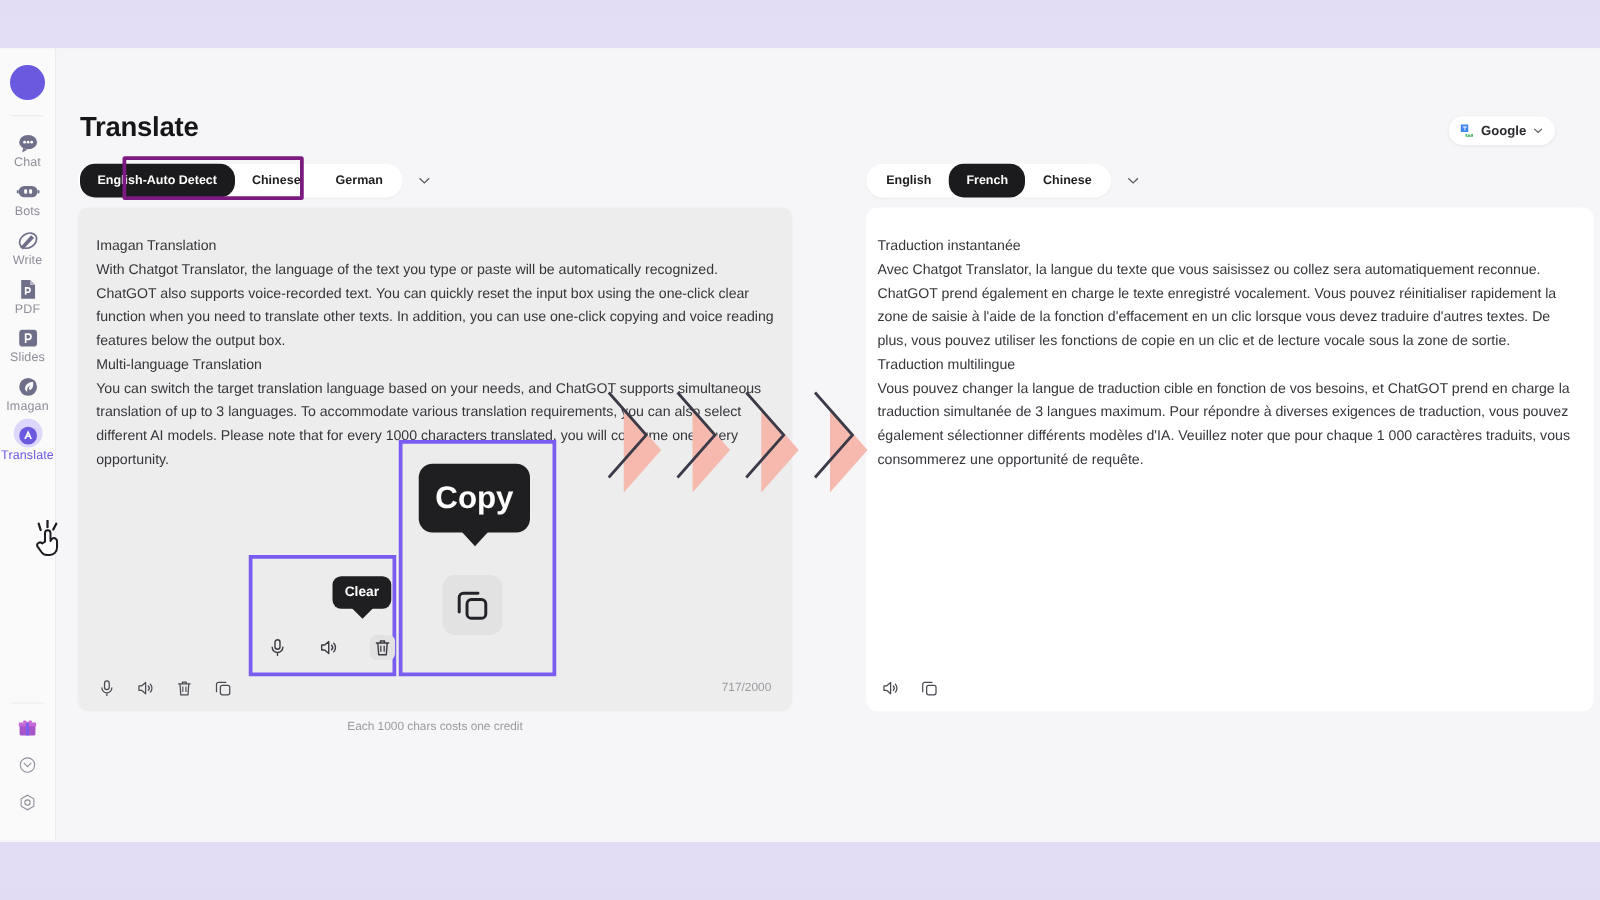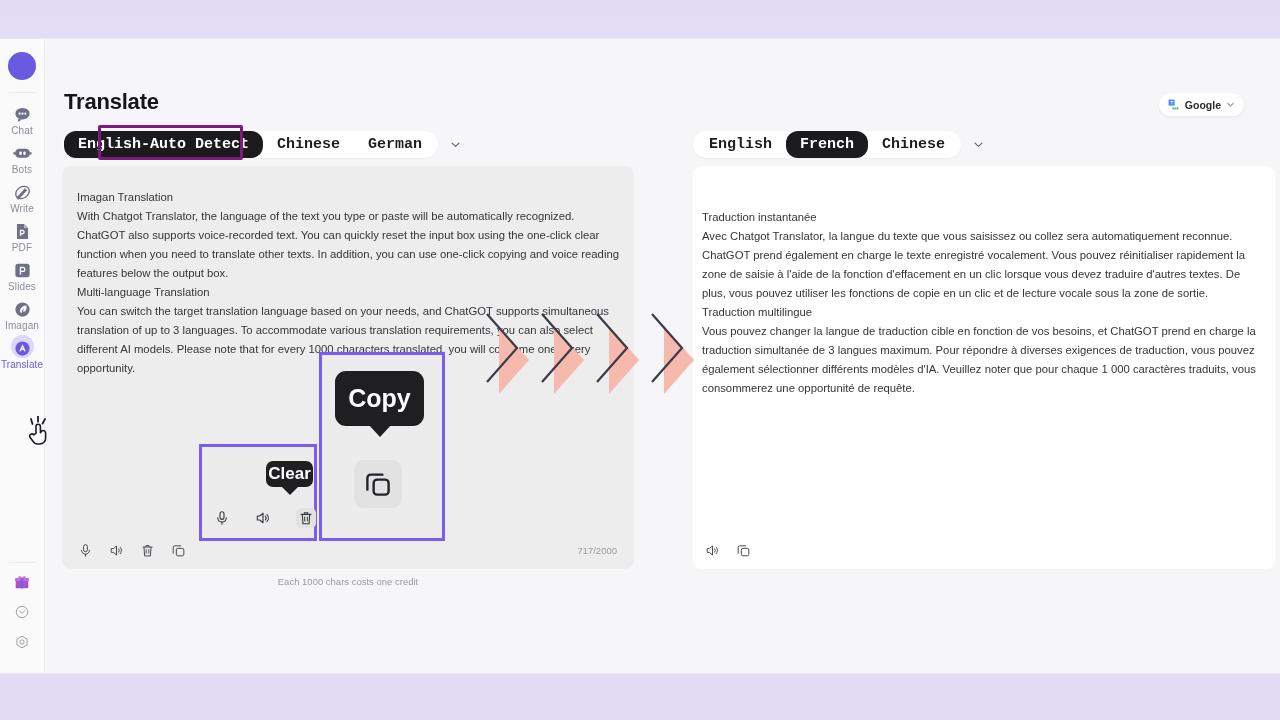--- a/index.html
+++ b/index.html
@@ -60,42 +60,41 @@
   
   .tabrow { position: absolute; top: 92px; display: flex; align-items: center; }
   .tabs-pill {
     background: #fff; border-radius: 16px; height: 27px;
     display: flex; align-items: center; padding: 0 2px;
     box-shadow: 0 1px 2px rgba(0,0,0,.04);
   }
   .tab {
     height: 27px; padding: 0 14px; border-radius: 12px;
     display: flex; align-items: center; justify-content: center;
-    font-size: 15px; font-weight: bold; color: #1d1d20; cursor: pointer;
+    font-size: 10px; font-weight: bold; color: #1d1d20; cursor: pointer;
     white-space: nowrap;
-    font-family: Liberation Mono, monospace;
   }
   .tab.sel { background: #1b1b1d; color: #fff; }
   .tab-caret { margin-left: 12px; cursor: pointer; }
 
   
   #anno-lang {
     position: absolute; left: 53px; top: 86px; width: 145px; height: 35px;
     border: 3px solid #7b1a80; border-radius: 2px; z-index: 11; pointer-events: none;
   }
 
   
   .panel { position: absolute; top: 127px; border-radius: 9px; }
   #panel-left  { left: 17px;  width: 572px; height: 403px; background: #ededed; }
   #panel-right { left: 648px; width: 582px; height: 403px; background: #fff; }
   .panel-text {
     position: absolute; left: 15px; right: 15px; top: 22px;
     font-size: 11.3px; line-height: 19px; color: #35353a;
   }
-  #panel-right .panel-text { left: 9px; right: 12px; margin-top: 20px; }
+  #panel-right .panel-text { left: 9px; right: 12px; }
 
   .toolbar { position: absolute; left: 16px; bottom: 11px; display: flex; gap: 16px; align-items: center; }
   #panel-right .toolbar { left: 12px; }
   .tb-ico { width: 15px; height: 15px; cursor: pointer; display: block; }
   #charcount { position: absolute; right: 17px; bottom: 13px; font-size: 9.5px; color: #9a9aa2; }
   #credit-note {
     position: absolute; left: 17px; width: 572px; top: 537px;
     text-align: center; font-size: 9.5px; color: #9a9aa2;
   }
 
@@ -116,21 +115,21 @@
     border-radius: 7px; display: flex; align-items: center; justify-content: center;
     font-weight: bold;
   }
   .tip::after {
     content: ""; position: absolute; bottom: -8px; left: 50%; transform: translateX(-50%);
     border-left: 9px solid transparent; border-right: 9px solid transparent;
     border-top: 9px solid #1f1f21;
   }
   #tip-copy { left: 13px; top: 16px; width: 89px; height: 55px; font-size: 25px; border-radius: 11px; }
   #tip-copy::after { bottom: -11px; border-left-width: 11px; border-right-width: 11px; border-top-width: 12px; }
-  #tip-clear { left: 64px; top: 14px; width: 47px; height: 26px; font-size: 17px; }
+  #tip-clear { left: 64px; top: 14px; width: 47px; height: 26px; font-size: 11px; }
   .big-copy-btn {
     position: absolute; left: 32px; top: 105px; width: 48px; height: 48px;
     background: #e2e2e2; border-radius: 10px; display: flex; align-items: center; justify-content: center;
     cursor: pointer;
   }
   .zoom-icons { position: absolute; left: 12px; bottom: 10px; display: flex; gap: 25px; align-items: center; }
   .zoom-icons .tb-ico { width: 16px; height: 16px; }
   .zoom-icons .boxed { background: #e2e2e2; border-radius: 5px; padding: 2px; width: 20px; height: 20px; }
 
   

